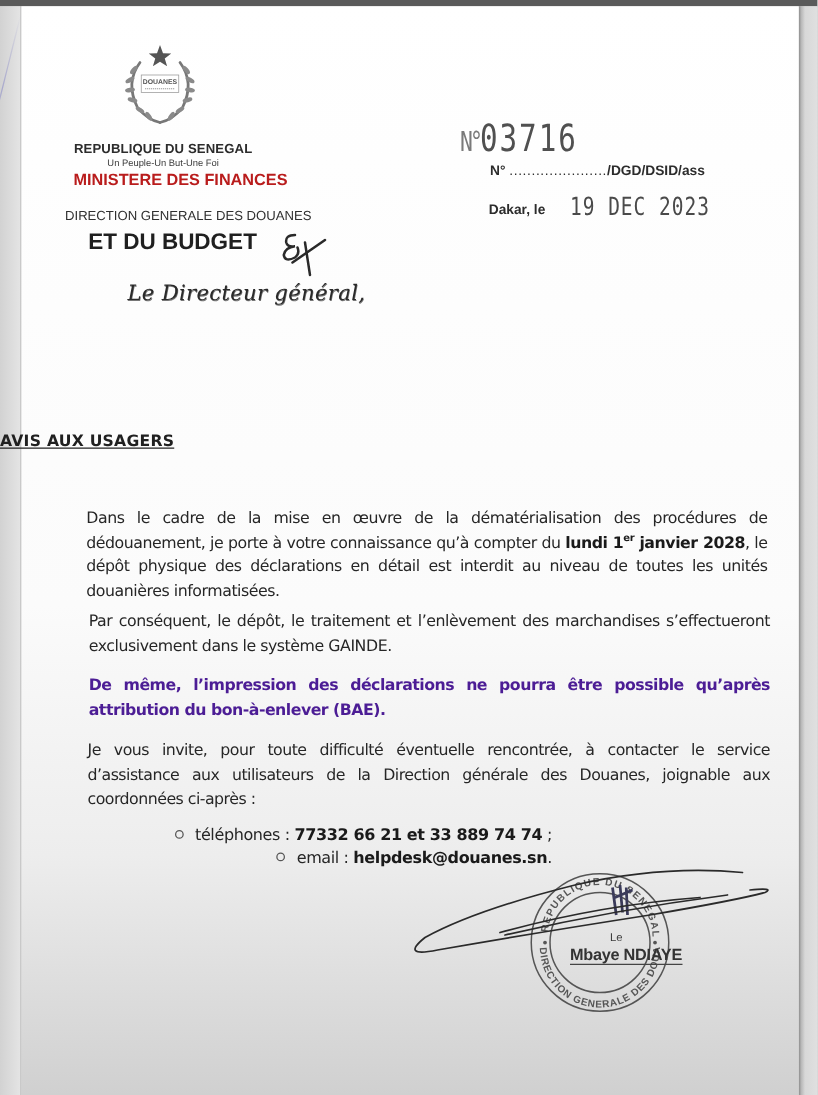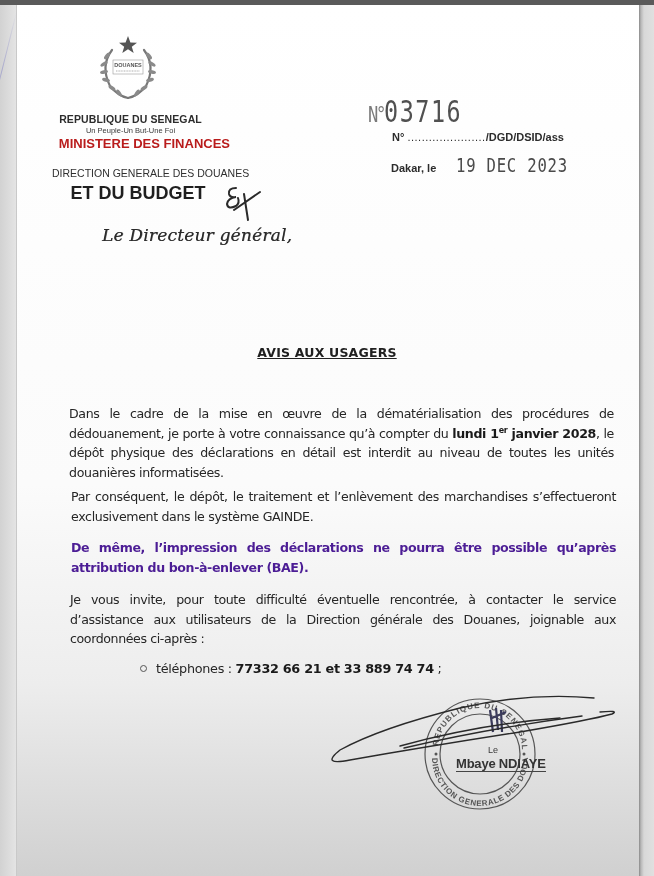--- a/index.html
+++ b/index.html
@@ -68,21 +68,21 @@
       position: absolute; left: 391px; top: 162px; font-size: 11px; font-weight: bold; color: #2c2c2c; white-space: nowrap;
     }
     .date-stamp {
       position: absolute; left: 456px; top: 153px; white-space: nowrap;
       font-family: "DejaVu Sans Mono", monospace; font-size: 20px; color: #4a4a4a;
       transform: scaleX(0.78); transform-origin: left top; letter-spacing: 1px;
     }
 
     
     .title {
-      position: absolute; left: 0; top: 345px; width: 654px; text-align: center;
+      position: absolute; left: 0; top: 345px; width: 654px; text-align: left;
       font-family: "DejaVu Sans", sans-serif; font-size: 12.5px; font-weight: bold;
       color: #202020; text-decoration: underline; letter-spacing: 0.2px;
     }
     .para {
       position: absolute; font-family: "DejaVu Sans", sans-serif; font-size: 12.6px;
       line-height: 19.5px; color: #262626; text-align: justify;
     }
     .p1 { left: 69px; top: 404px; width: 545px; letter-spacing: -0.35px; }
     .p2 { left: 71px; top: 487px; width: 545px; letter-spacing: -0.35px; }
     .p3 { left: 71px; top: 538px; width: 545px; font-weight: bold; letter-spacing: -0.4px; color: #4c1d95; }
@@ -177,20 +177,21 @@
 <p class="para p1"><span>Dans le cadre de la mise en œuvre de la dématérialisation des procédures de dédouanement, je porte à votre connaissance qu’à compter du </span><span class="b"><span>lundi 1</span><sup>er</sup><span> janvier 2028</span></span><span>, le dépôt physique des déclarations en détail est interdit au niveau de toutes les unités douanières informatisées.</span></p>
 
 <p class="para p2">Par conséquent, le dépôt, le traitement et l’enlèvement des marchandises s’effectueront exclusivement dans le système GAINDE.</p>
 
 <p class="para p3">De même, l’impression des déclarations ne pourra être possible qu’après attribution du bon-à-enlever (BAE).</p>
 
 <p class="para p4">Je vous invite, pour toute difficulté éventuelle rencontrée, à contacter le service d’assistance aux utilisateurs de la Direction générale des Douanes, joignable aux coordonnées ci-après :</p>
 
 <ul class="contact-list">
   <li><span class="bullet"></span><span>téléphones : </span><span class="b">77332 66 21 et 33 889 74 74</span><span> ;</span></li>
+  <li><span class="bullet"></span><span>email : </span><span class="b">helpdesk@douanes.sn</span><span>.</span></li>
 </ul>
 
 <svg class="sig-svg" viewBox="0 0 300 140">
   <defs>
     <path id="sealTop" d="M118,62 A42,42 0 0 1 202,62"></path>
     <path id="sealBottom" d="M112,70 A48,48 0 0 0 208,70"></path>
   </defs>
 
   <g fill="none" stroke="#555" stroke-width="1.2">
     <circle cx="160" cy="66" r="55"></circle>

